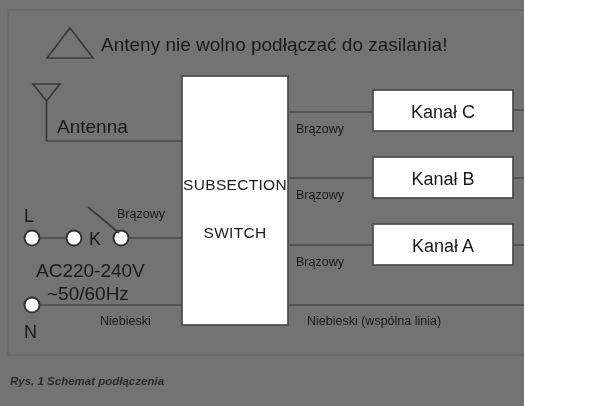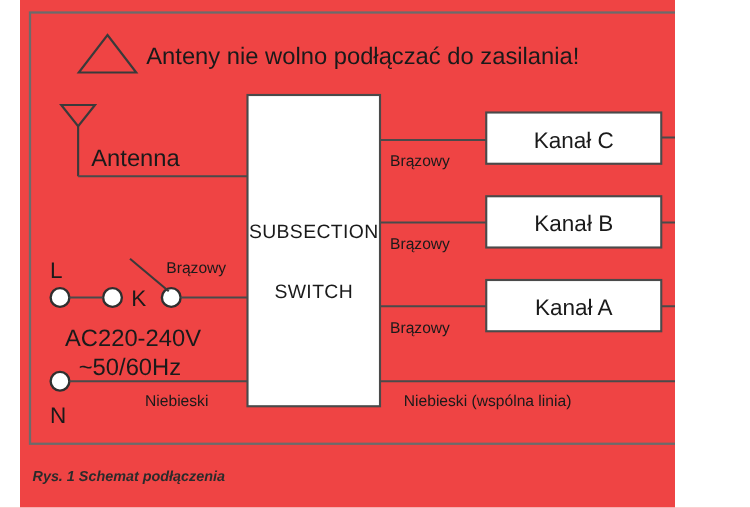--- a/index.html
+++ b/index.html
@@ -7,23 +7,22 @@
     padding: 0;
     background: #ffffff;
   }
   body {
     font-family: "Liberation Sans", sans-serif;
   }
   #page {
     position: relative;
     width: 524px;
     height: 406px;
-    background: #ef4444;
+    background: #737373;
     overflow: hidden;
-    margin-left: 16px;
   }
   #diagram-svg {
     position: absolute;
     left: 0;
     top: 0;
     width: 600px;
     height: 406px;
   }
   .wire {
     stroke: #4a4a4a;

